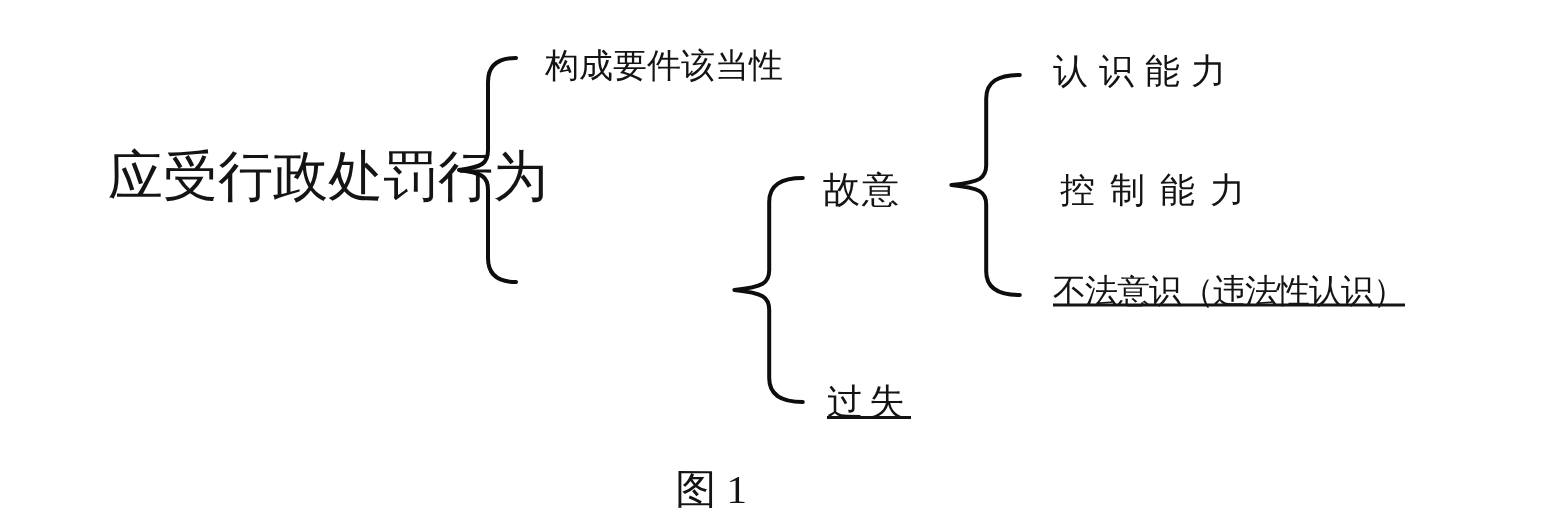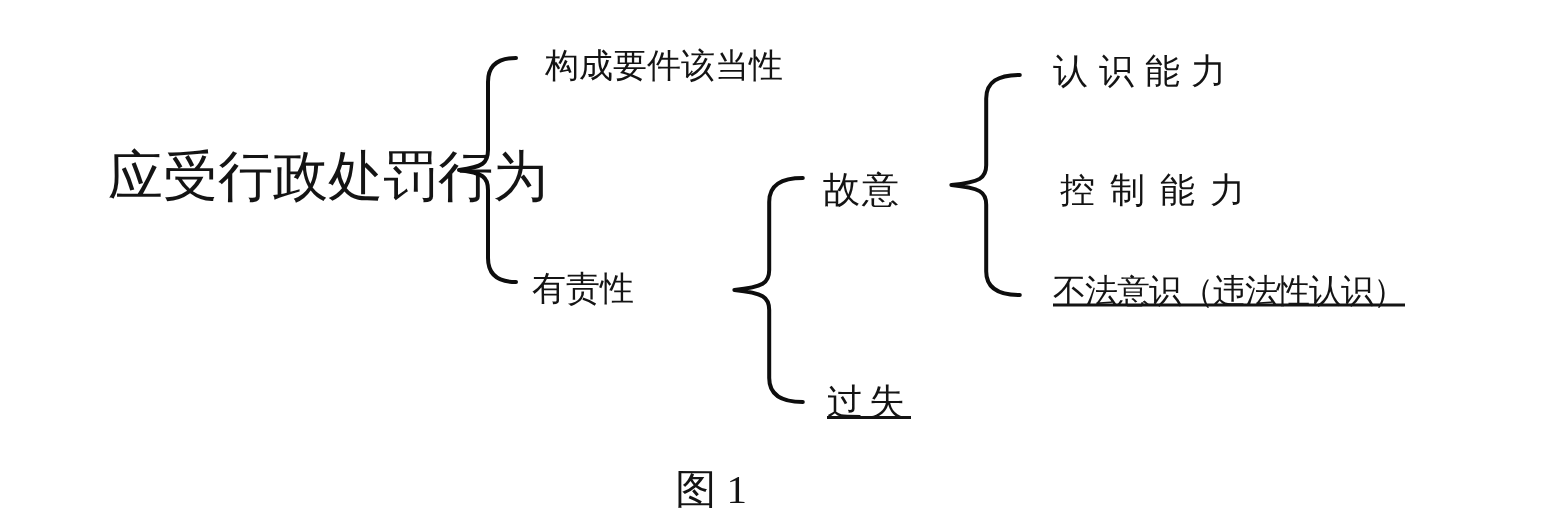--- a/index.html
+++ b/index.html
@@ -66,21 +66,20 @@
 
 <div class="canvas">
 
   <span class="lbl root-lbl">应受行政处罚行为</span>
 
   <svg class="brace brace-1" viewBox="0 0 70 232" preserveAspectRatio="none" aria-hidden="true">
     <path d="M 64 4 C 46 4 36 11 36 28 L 36 96 C 36 109 31 113 7 116 C 31 119 36 123 36 136 L 36 204 C 36 221 46 228 64 228"></path>
   </svg>
 
   <span class="lbl l1-a">构成要件该当性</span>
-  <span class="lbl l1-c">有责性</span>
 
   <svg class="brace brace-2" viewBox="0 0 70 232" preserveAspectRatio="none" aria-hidden="true">
     <path d="M 64 4 C 46 4 36 11 36 28 L 36 96 C 36 109 31 113 7 116 C 31 119 36 123 36 136 L 36 204 C 36 221 46 228 64 228"></path>
   </svg>
 
   <span class="lbl l2-a">故意</span>
   <span class="lbl l2-b">过失</span>
 
   <svg class="brace brace-3" viewBox="0 0 70 232" preserveAspectRatio="none" aria-hidden="true">
     <path d="M 64 4 C 46 4 36 11 36 28 L 36 96 C 36 109 31 113 7 116 C 31 119 36 123 36 136 L 36 204 C 36 221 46 228 64 228"></path>

